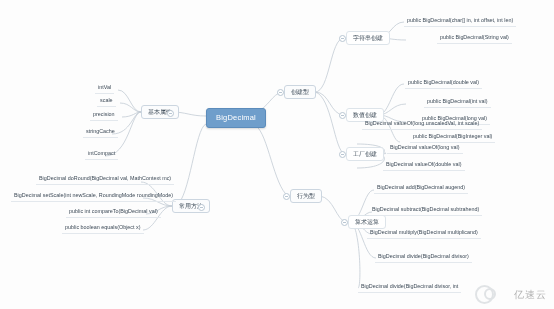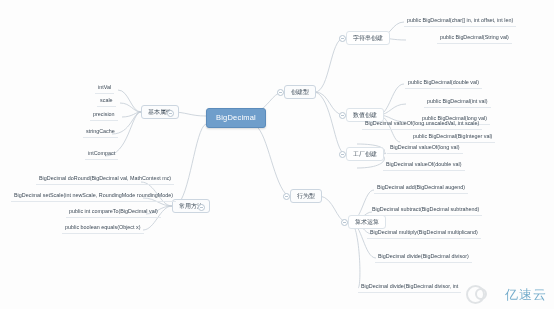--- a/index.html
+++ b/index.html
@@ -21,21 +21,21 @@
   
   .dot{position:absolute;width:5px;height:5px;border:1px solid #b9c6d2;border-radius:50%;
        background:#ffffff;}
   .dot:after{content:"";position:absolute;left:1px;top:2px;width:3px;height:1px;background:#b9c6d2;}
   
   .watermark{position:absolute;right:7px;bottom:5px;display:flex;align-items:center;gap:3px;
              opacity:.55;}
   .wm-ring{width:15px;height:15px;border:2px solid #c9ced3;border-radius:50%;position:relative;}
   .wm-ring:before{content:"";position:absolute;left:7px;top:1px;width:8px;height:8px;
                   border:2px solid #c9ced3;border-radius:50%;}
-  .wm-text{color:#0369a1;font-size:13px;letter-spacing:1px;margin-left:17px;}
+  .wm-text{color:#737373;font-size:10px;letter-spacing:1px;margin-left:17px;}
 </style>
 </head>
 <body>
 
 <div id="canvas">
 
   <svg class="wires" viewBox="0 0 554 309" fill="none" stroke="#c3ccd4" stroke-width="0.8">
 
     <path d="M206 116 C 190 116, 186 112, 172 112"></path>
 

